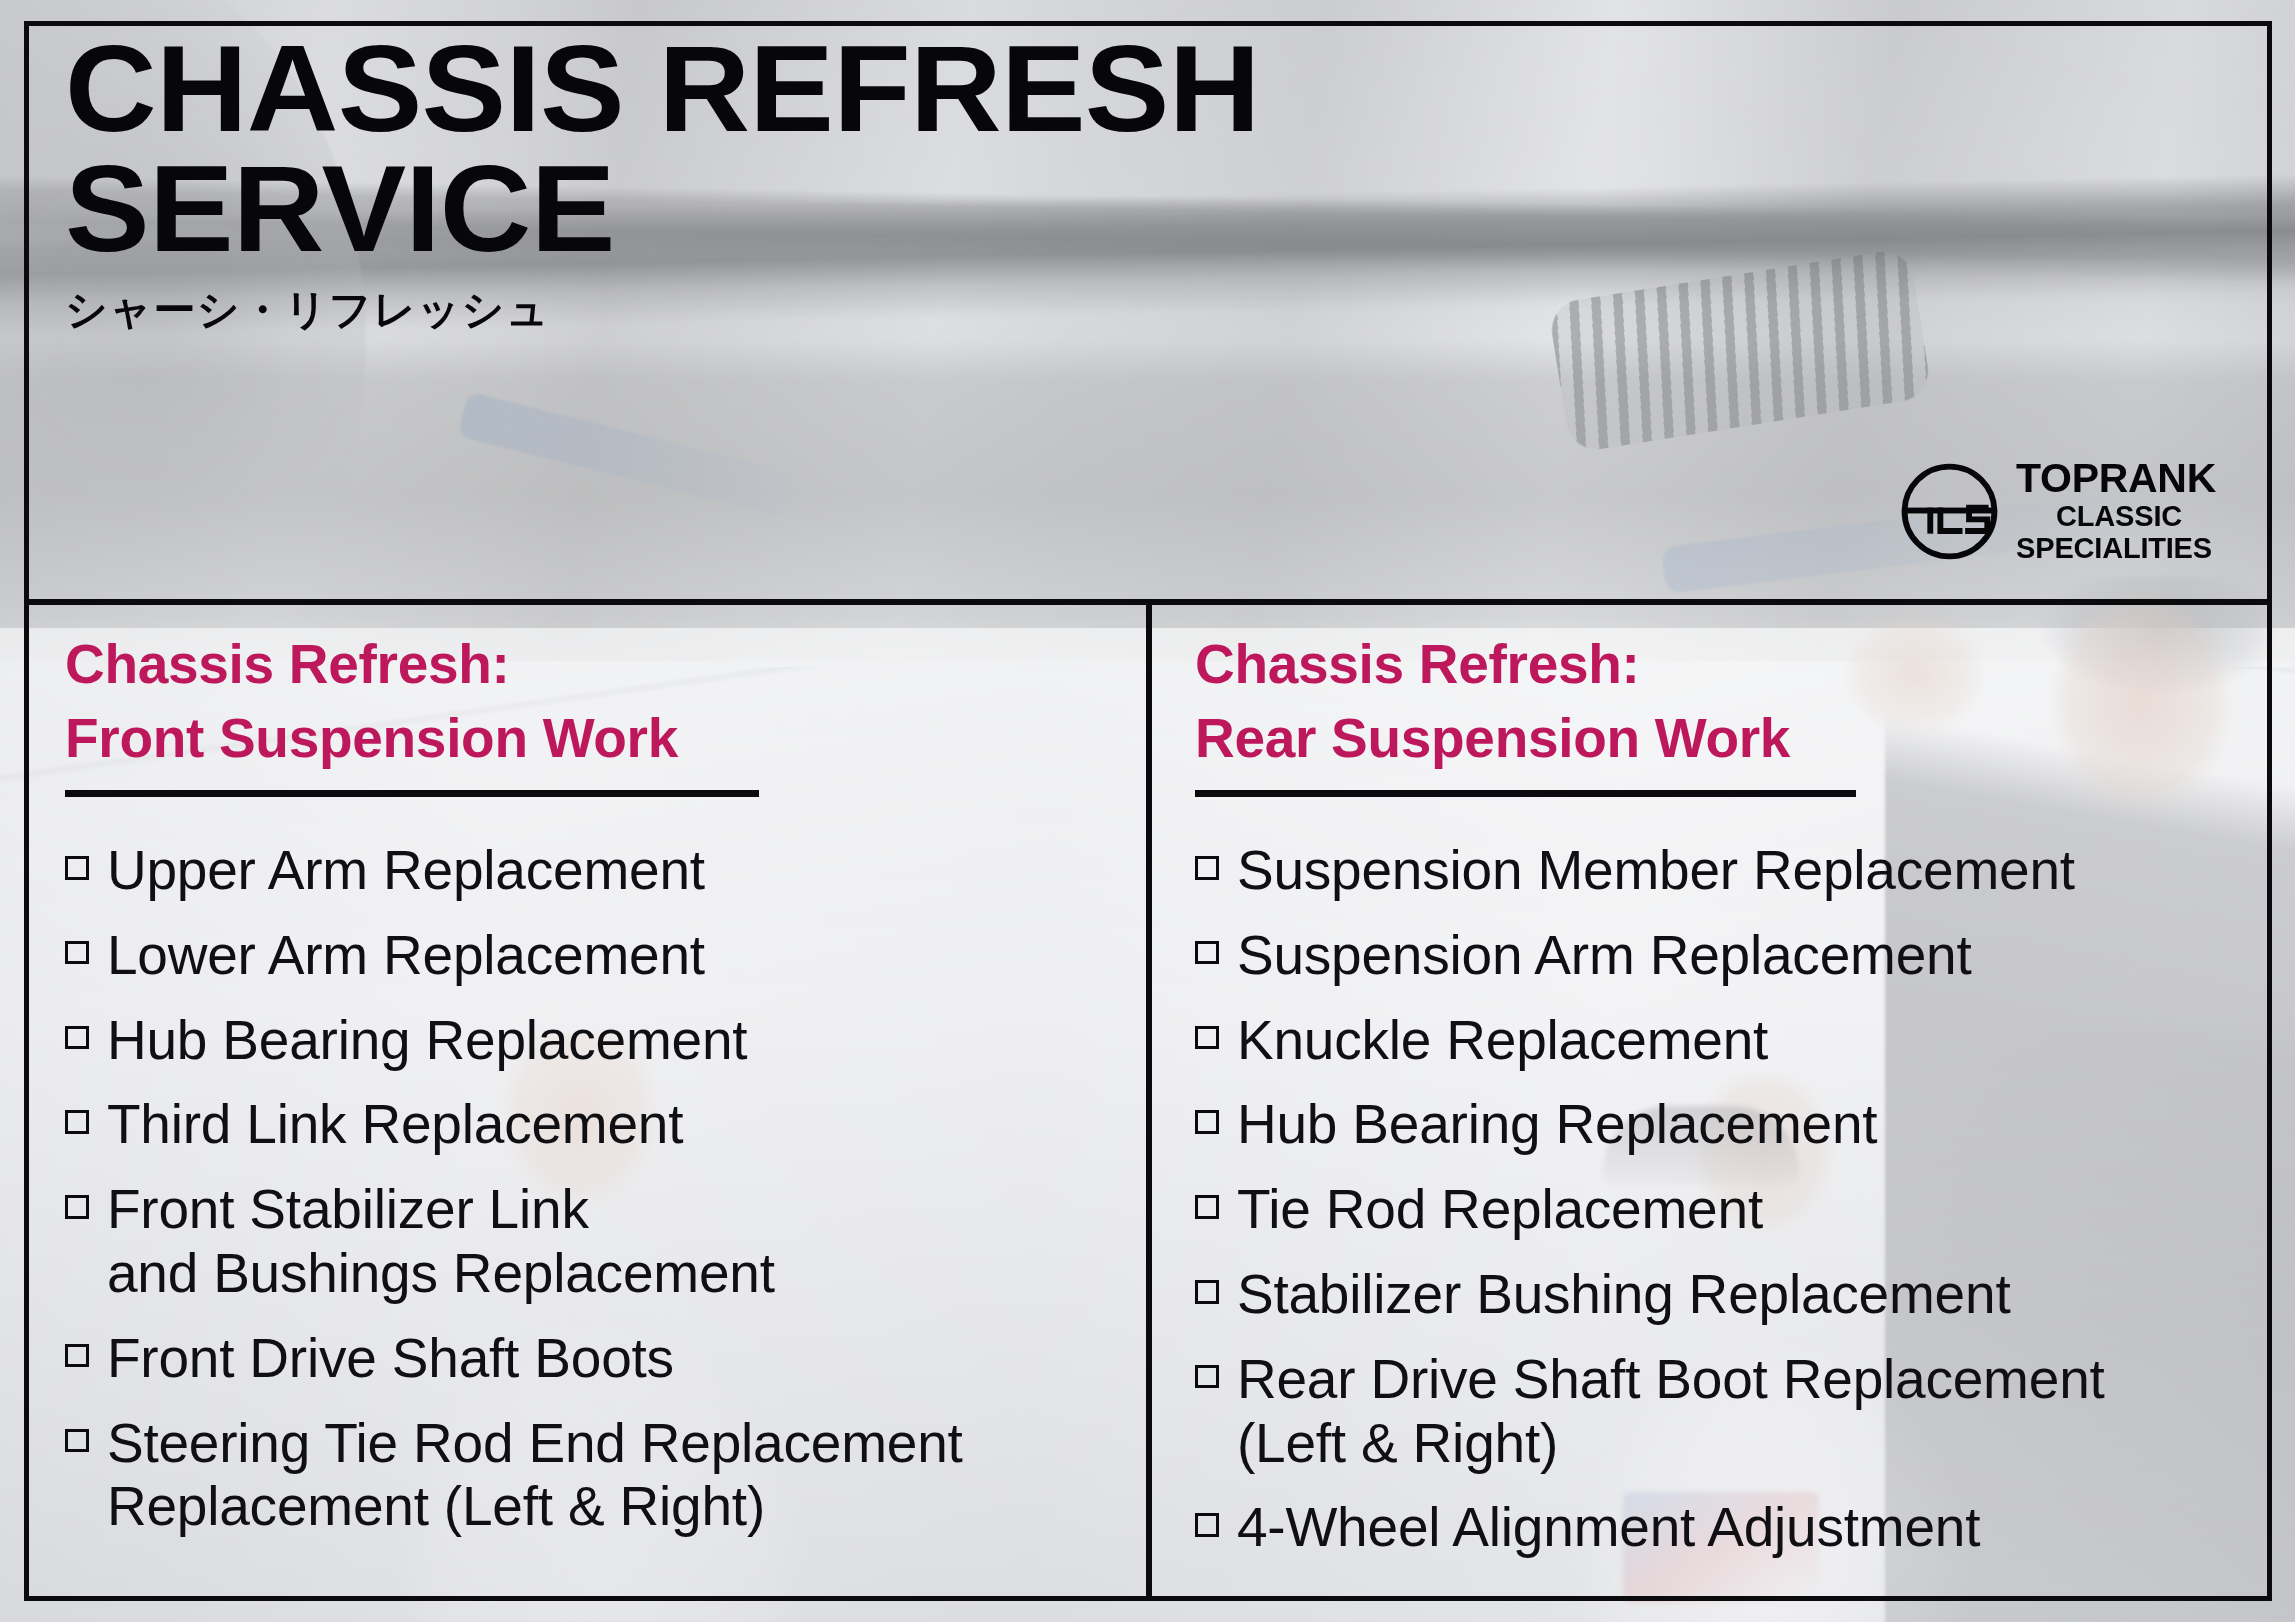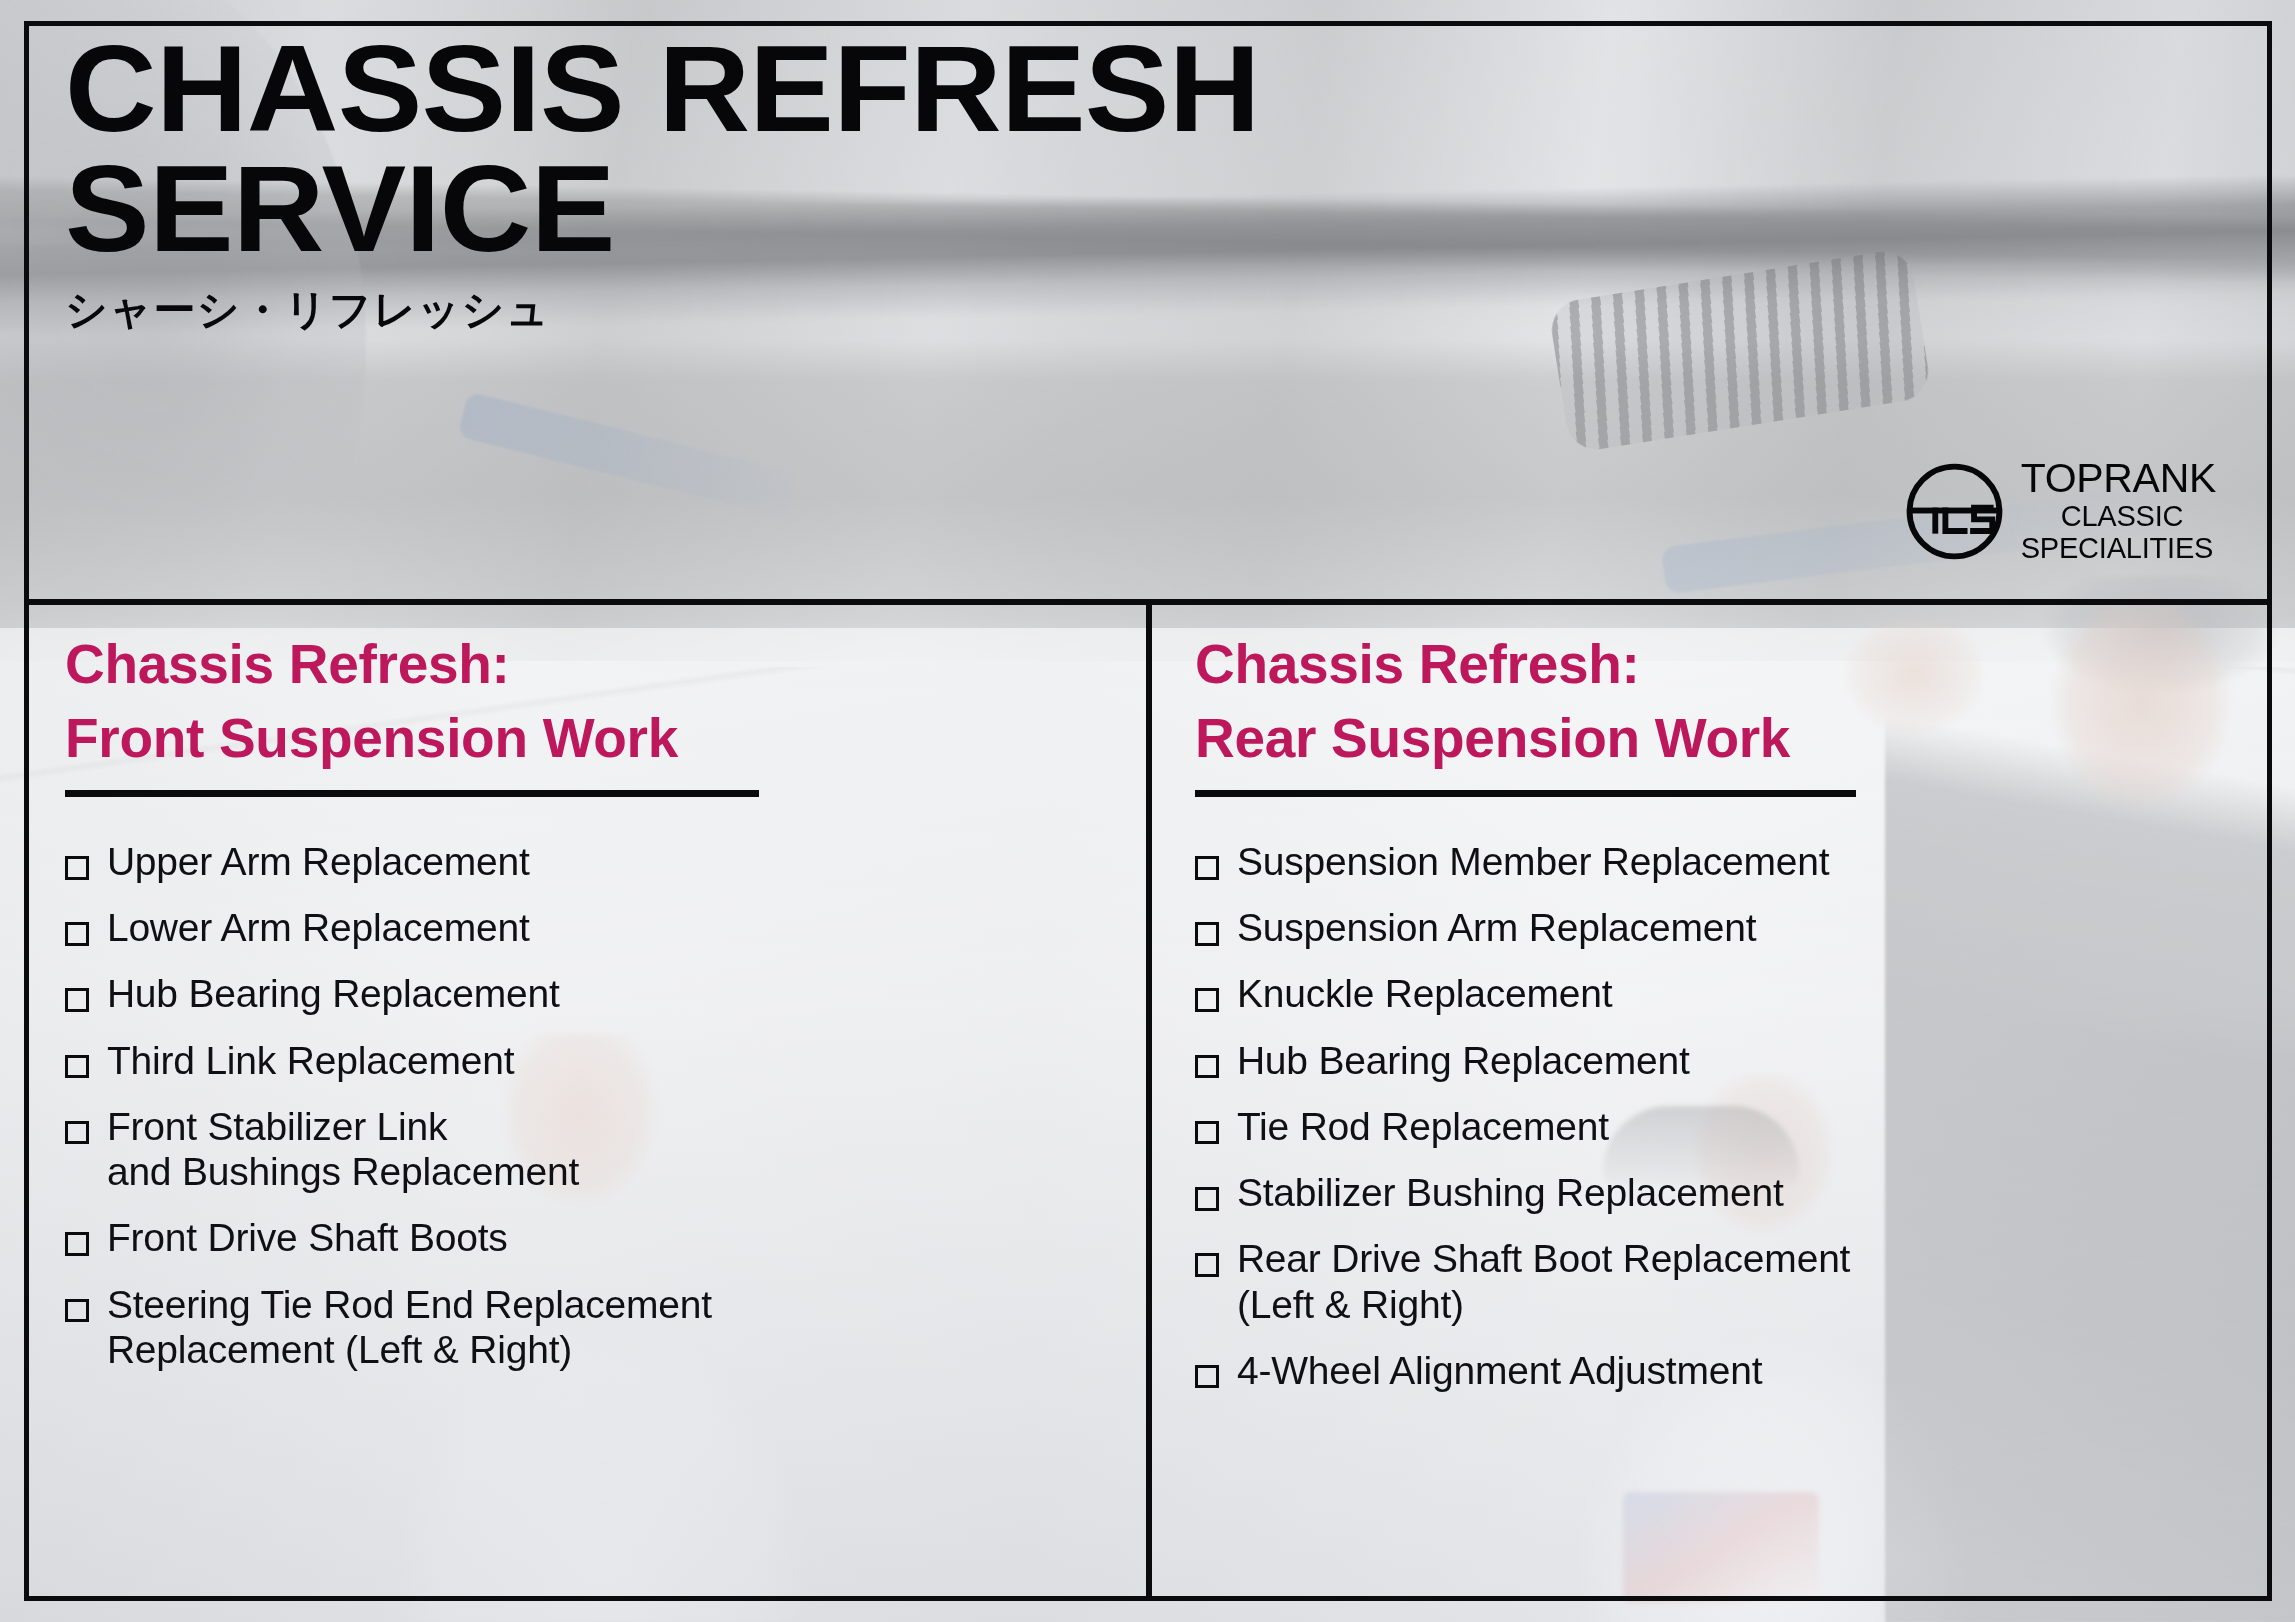--- a/index.html
+++ b/index.html
@@ -203,21 +203,21 @@
     display:flex;align-items:center;gap:17px;
   }
   #logo-mark{
     width:99px;height:99px;position:relative;flex:0 0 auto;
   }
   #logo-mark svg{display:block;width:99px;height:99px;}
   #logo-words{
     display:flex;flex-direction:column;justify-content:center;
     color:#07070a;
     font-family:"Liberation Sans", sans-serif;
-    font-weight:normal;
+    font-weight:bold;
   }
   #logo-top{font-size:41px;line-height:1.02;letter-spacing:-0.3px;}
   #logo-mid{font-size:29px;line-height:1.12;letter-spacing:-0.2px;margin-left:40px;}
   #logo-bot{font-size:29px;line-height:1.12;letter-spacing:-0.2px;}
 
   
   .col{position:absolute;top:628px;}
   #col-left{left:65px;width:1034px;}
   #col-right{left:1195px;width:1034px;}
 
@@ -247,21 +247,21 @@
   .box{
     flex:0 0 auto;
     width:23.6px;height:23.6px;
     border:3.3px solid #0b0b0d;
     box-sizing:border-box;
     margin-top:17px;
   }
   .item-text{
     font-family:"Liberation Sans", sans-serif;
     font-weight:normal;
-    font-size:39px;
+    font-size:55px;
     line-height:1.16;
     color:#101014;
     letter-spacing:-0.2px;
   }
   .item-text .cont{display:block;}
 </style>
 </head>
 <body>
 
 <div id="poster">

